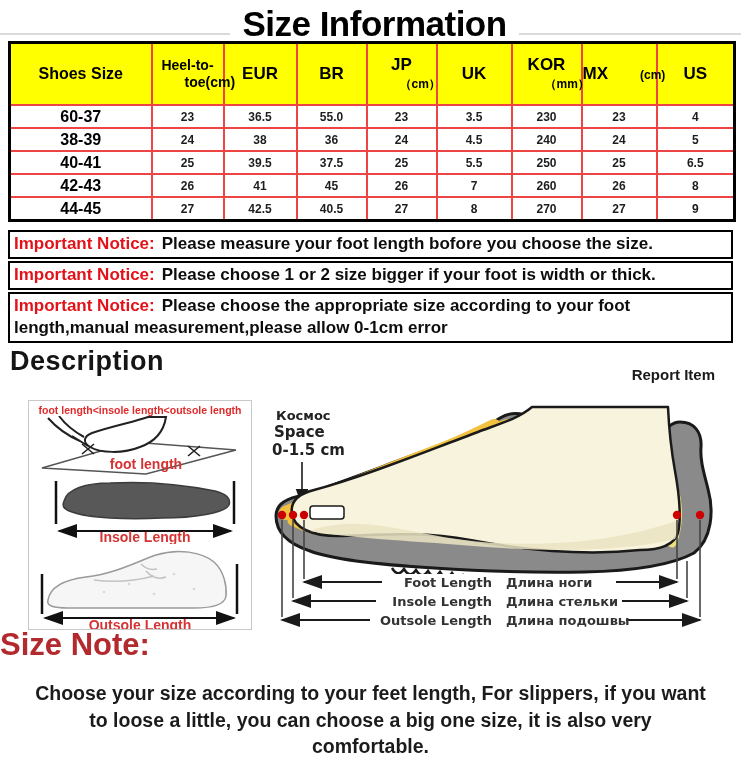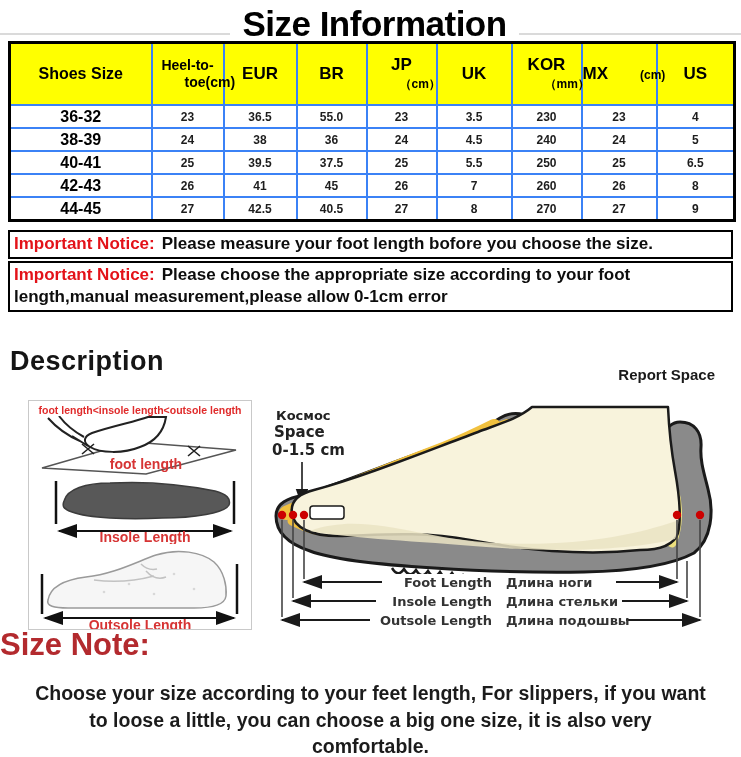--- a/index.html
+++ b/index.html
@@ -8,21 +8,21 @@
     font-family:"Liberation Sans","DejaVu Sans",sans-serif; color:#000;
   }
   
   .title-rule { position:absolute; top:33px; left:0; width:741px; border-top:2px solid #dadada; }
   .page-title { position:absolute; top:0; left:0; width:741px; text-align:center; margin:4px;
     font-size:35px; font-weight:800; letter-spacing:-0.5px; line-height:40px; }
   .page-title span { position:relative; display:inline-block; background:#fff; padding:0 12px; }
   
   .size-table { position:absolute; top:41px; left:8px; width:725px; border-collapse:collapse;
     table-layout:fixed; border:3px solid #000; }
-  .size-table th, .size-table td { border:2px solid #3b82f6; text-align:center; vertical-align:middle; padding:0; }
+  .size-table th, .size-table td { border:2px solid #ef4444; text-align:center; vertical-align:middle; padding:0; }
   .size-table thead th { background:#FFFF00; height:60px; font-weight:700; }
   .h1 { display:block; font-size:17px; font-weight:700; }
   .h2 { display:block; font-size:12px; font-weight:700; margin-top:1px;padding-left:32px; }
   .h2:empty { display:none; }
   th.shoes .h1 { font-size:16px; }
   th.heel .h1, th.heel .h2 { font-size:14px; line-height:17px; margin:0; }
   th.mx .h1, th.mx .h2 { display:inline; }
   th.mx .h2 { font-size:12px; }
   .size-table tbody td { height:21px; font-size:12px; font-weight:600; color:#1d1d1d; }
   .size-table tbody td.size-col { font-size:16px; font-weight:800; color:#000; }
@@ -99,21 +99,21 @@
             <span class="h2">（mm）</span>
           </th>
         <th class="mx"><span class="h1">MX</span><span class="h2">(cm)</span></th>
         <th>
             <span class="h1">US</span>
           </th>
       </tr>
     </thead>
     <tbody>
       <tr>
-        <td class="size-col">36-32</td>
+        <td class="size-col">60-37</td>
         <td>23</td>
         <td>36.5</td>
         <td>55.0</td>
         <td>23</td>
         <td>3.5</td>
         <td>230</td>
         <td>23</td>
         <td>4</td>
       </tr>
       <tr>
@@ -158,26 +158,27 @@
         <td>8</td>
         <td>270</td>
         <td>27</td>
         <td>9</td>
       </tr>
     </tbody>
   </table>
 
   <div class="notices">
     <div class="notice"><span class="nlabel">Important Notice:</span><span class="ntext">Please measure your foot length bofore you choose the size.</span></div>
+    <div class="notice"><span class="nlabel">Important Notice:</span><span class="ntext">Please choose 1 or 2 size bigger if your foot is width or thick.</span></div>
     <div class="notice"><span class="nlabel">Important Notice:</span><span class="ntext">Please choose the appropriate size according to your foot length,manual measurement,please allow 0-1cm error</span></div>
   </div>
 
   <section class="desc">
     <h2 class="desc-heading">Description</h2>
-    <div class="report">Report Space</div>
+    <div class="report">Report Item</div>
 
     <div class="desc-box">
       <div class="caption">foot length&lt;insole length&lt;outsole length</div>
 
       <svg width="212" height="62" viewBox="0 0 212 62">
         <polygon points="8,52 112,58 202,34 98,26" fill="#fff" stroke="#555" stroke-width="1.5"></polygon>
         <path d="M 132,1 C 130,14 123,25 106,31 C 89,38 66,37 56,31 C 48,26 50,20 58,17 C 78,10 100,6 114,1 Z" fill="#fff" stroke="#222" stroke-width="2"></path>
         <path d="M 14,2 C 22,11 32,19 46,25 M 25,0 C 31,8 39,15 50,21 M 38,20 L 54,30" fill="none" stroke="#222" stroke-width="2"></path>
         <path d="M 48,28 L 60,38 M 48,38 L 60,28 M 154,30 L 166,40 M 154,40 L 166,30" stroke="#222" stroke-width="1.6"></path>
         <text x="112" y="53" text-anchor="middle" font-size="14" class="sketch-red">foot length</text>

